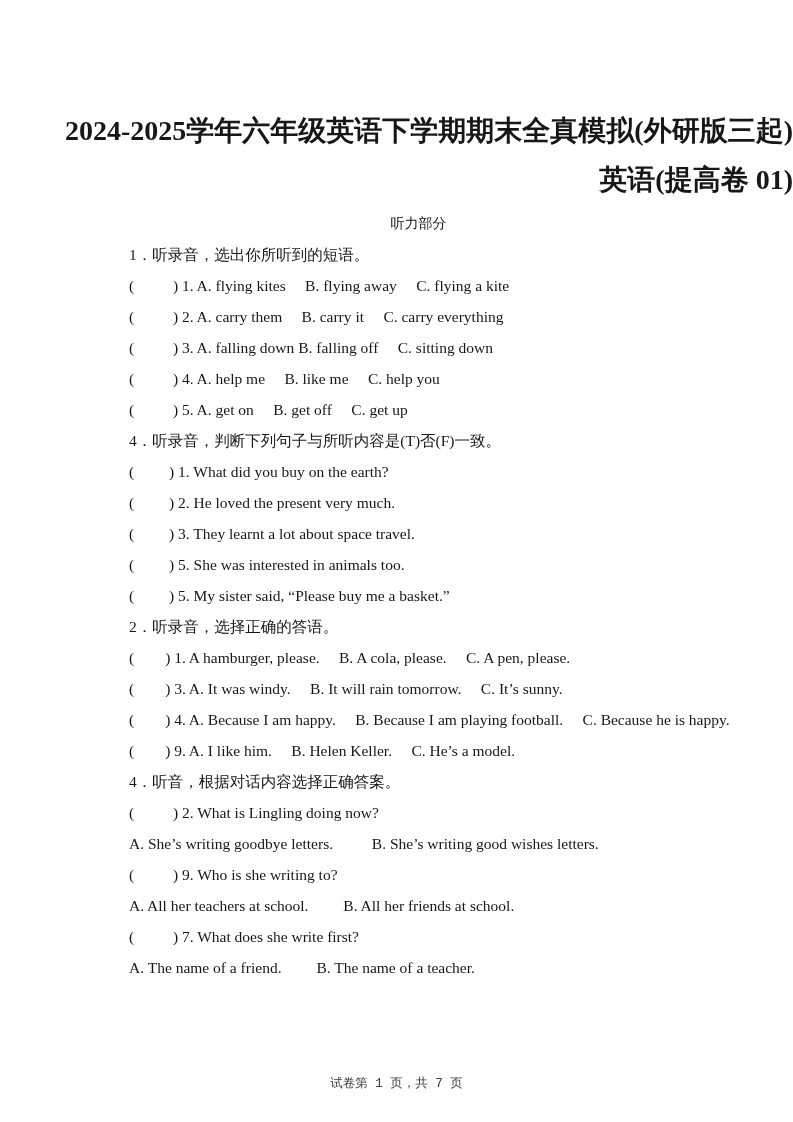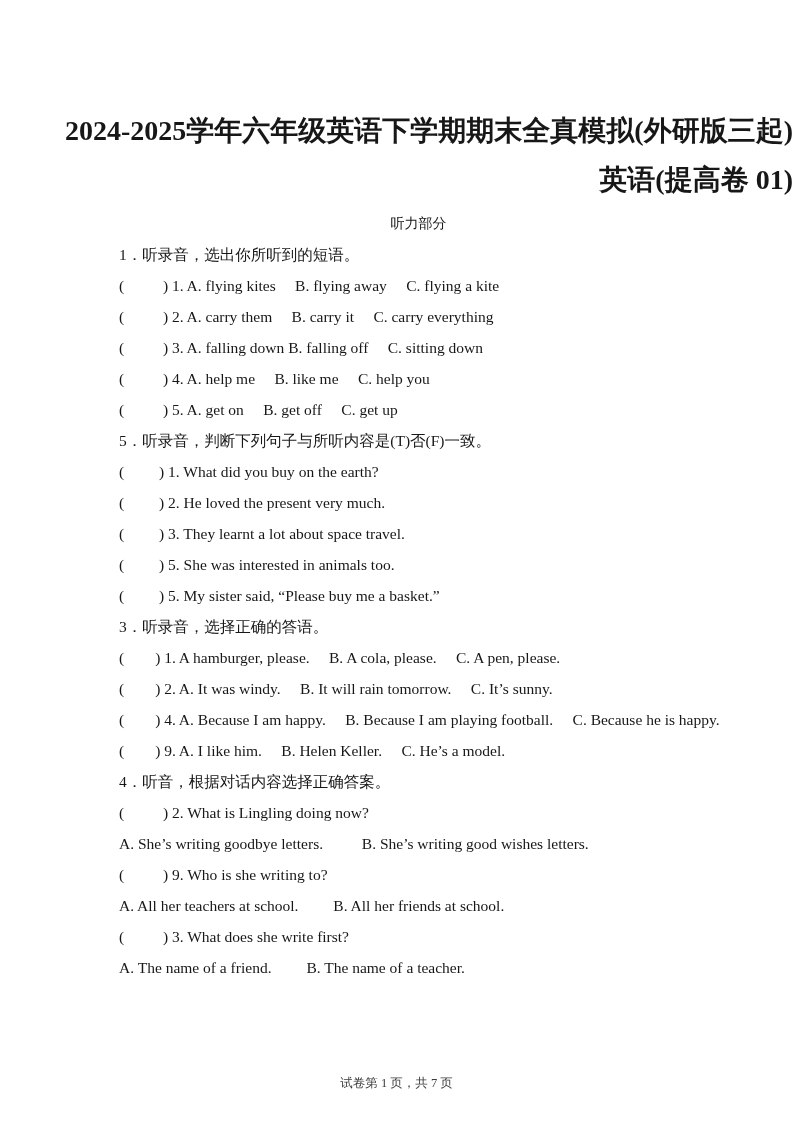--- a/index.html
+++ b/index.html
@@ -30,34 +30,36 @@
   .part-label {
     text-align: center;
     font-size: 14px;
     line-height: 30px;
     margin-top: 5px;
     padding-left: 44px;
   }
   .doc-body {
     padding-left: 119px;
     padding-right: 16px;
+    margin-left: 10px;
   }
   .line {
     font-size: 15.5px;
     line-height: 31px;
     white-space: pre;
   }
   .footer {
     position: absolute;
     left: 0;
     right: 0;
     bottom: 30px;
     text-align: center;
     font-size: 12.5px;
     color: #3c3c3c;
+    font-family: Liberation Mono, monospace;
   }
 </style>
 </head>
 <body>
 
 <div class="page">
 
   <div class="titles">
     <div class="doc-title">2024-2025学年六年级英语下学期期末全真模拟(外研版三起)</div>
     <div class="doc-title">英语(提高卷 01)</div>
@@ -67,38 +69,38 @@
 
   <div class="doc-body">
 
     <div class="line">1．听录音，选出你所听到的短语。</div>
     <div class="line">(          ) 1. A. flying kites     B. flying away     C. flying a kite</div>
     <div class="line">(          ) 2. A. carry them     B. carry it     C. carry everything</div>
     <div class="line">(          ) 3. A. falling down B. falling off     C. sitting down</div>
     <div class="line">(          ) 4. A. help me     B. like me     C. help you</div>
     <div class="line">(          ) 5. A. get on     B. get off     C. get up</div>
 
-    <div class="line">5．听录音，判断下列句子与所听内容是(T)否(F)一致。</div>
+    <div class="line">4．听录音，判断下列句子与所听内容是(T)否(F)一致。</div>
     <div class="line">(         ) 1. What did you buy on the earth?</div>
     <div class="line">(         ) 2. He loved the present very much.</div>
     <div class="line">(         ) 3. They learnt a lot about space travel.</div>
     <div class="line">(         ) 5. She was interested in animals too.</div>
     <div class="line">(         ) 5. My sister said, “Please buy me a basket.”</div>
 
-    <div class="line">3．听录音，选择正确的答语。</div>
+    <div class="line">2．听录音，选择正确的答语。</div>
     <div class="line">(        ) 1. A hamburger, please.     B. A cola, please.     C. A pen, please.</div>
-    <div class="line">(        ) 2. A. It was windy.     B. It will rain tomorrow.     C. It’s sunny.</div>
+    <div class="line">(        ) 3. A. It was windy.     B. It will rain tomorrow.     C. It’s sunny.</div>
     <div class="line">(        ) 4. A. Because I am happy.     B. Because I am playing football.     C. Because he is happy.</div>
     <div class="line">(        ) 9. A. I like him.     B. Helen Keller.     C. He’s a model.</div>
 
     <div class="line">4．听音，根据对话内容选择正确答案。</div>
     <div class="line">(          ) 2. What is Lingling doing now?</div>
     <div class="line">A. She’s writing goodbye letters.          B. She’s writing good wishes letters.</div>
     <div class="line">(          ) 9. Who is she writing to?</div>
     <div class="line">A. All her teachers at school.         B. All her friends at school.</div>
-    <div class="line">(          ) 3. What does she write first?</div>
+    <div class="line">(          ) 7. What does she write first?</div>
     <div class="line">A. The name of a friend.         B. The name of a teacher.</div>
 
   </div>
 
   <div class="footer">试卷第 1 页，共 7 页</div>
 
 </div>
 
 </body></html>

